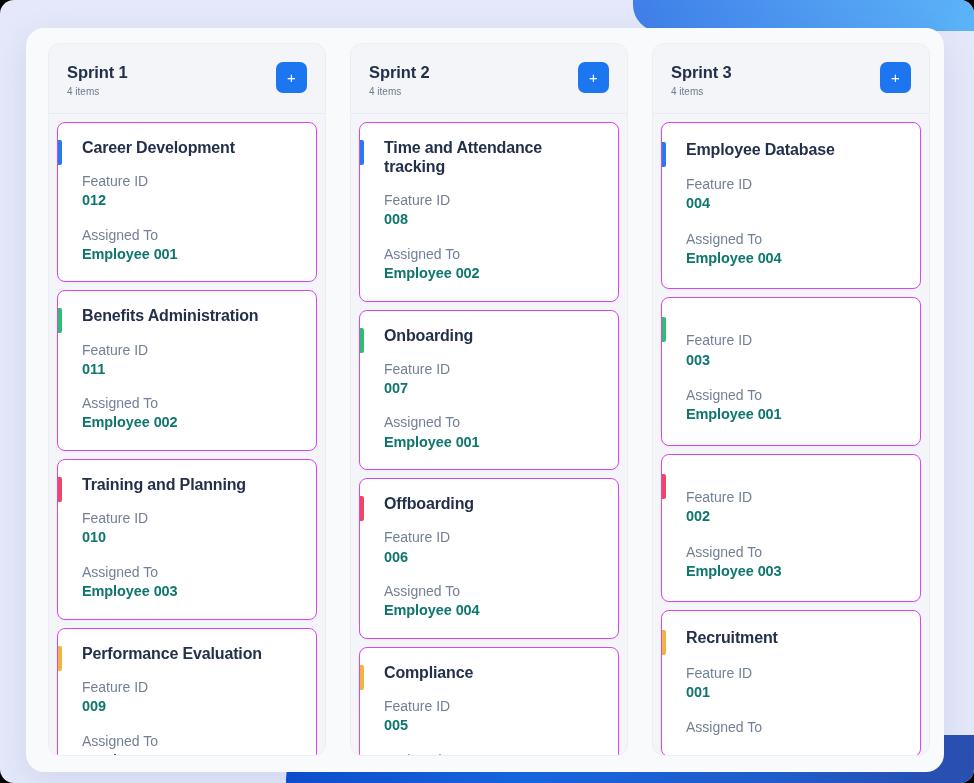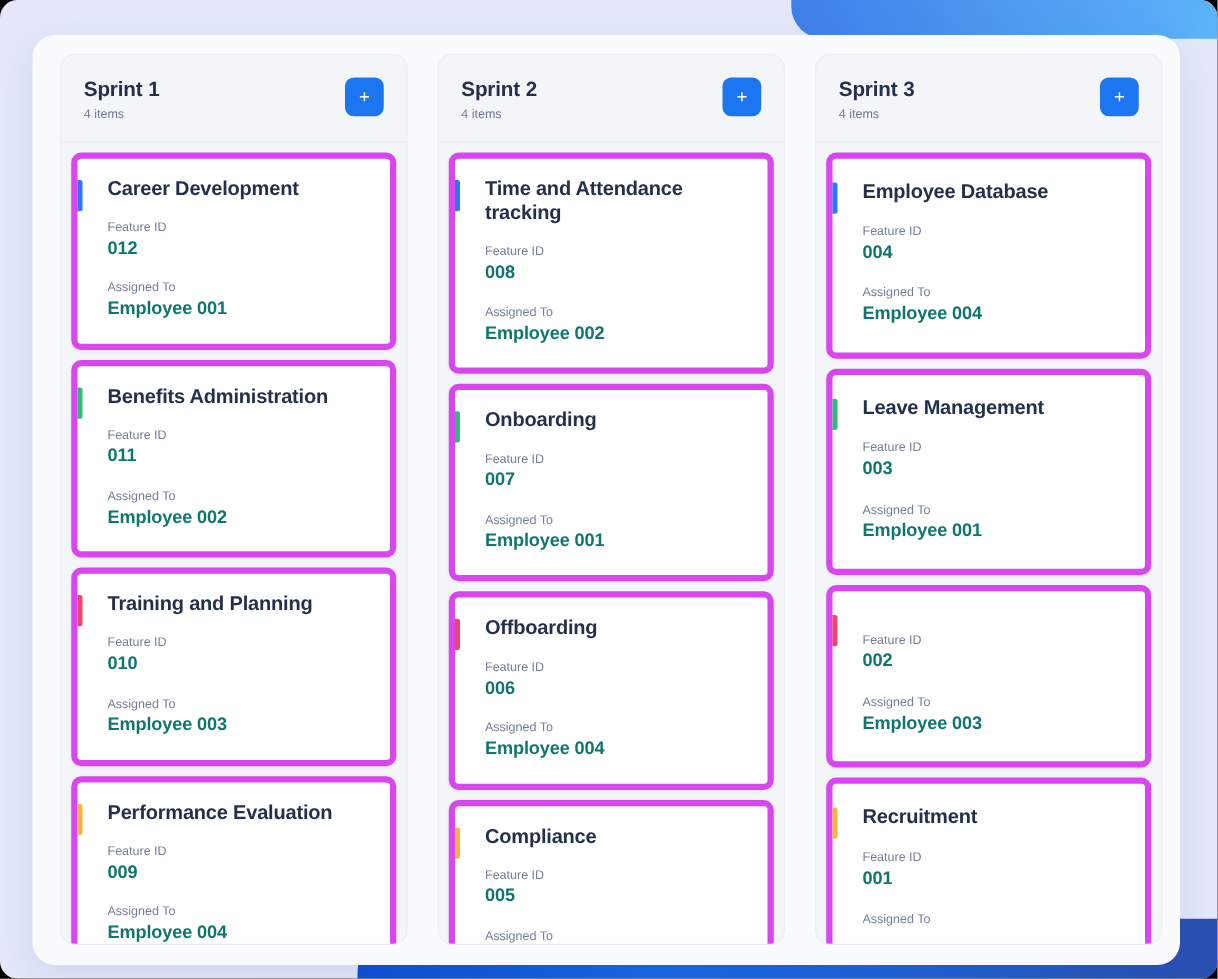--- a/index.html
+++ b/index.html
@@ -118,21 +118,21 @@
     display: flex;
     flex-direction: column;
     gap: 8px;
     min-height: 0;
   }
 
   
   .task-card {
     position: relative;
     background: #FFFFFF;
-    border: 5px solid #d946ef;
+    border: 1px solid #d946ef;
     border-radius: 8px;
     padding: 15px 14px 17px 14px;
     box-shadow: 0 1px 2px rgba(30, 50, 100, 0.05);
   }
 
   .col-3 .task-card { padding-top: 17px; padding-bottom: 20px; }
 
   .accent-bar {
     position: absolute;
     left: 0;
@@ -150,21 +150,21 @@
     color: #23304B;
     letter-spacing: -0.15px;
     line-height: 1.2;
     padding-left: 10px;
   }
 
   .field-group { margin-top: 15px; padding-left: 10px; }
   .col-3 .field-group { margin-top: 16px; }
 
   .field-label {
-    font-size: 10px;
+    font-size: 14px;
     color: #737F96;
     line-height: 1.3;
   }
 
   .field-value {
     font-size: 14.5px;
     font-weight: bold;
     color: #0f766e;
     line-height: 1.35;
     margin-top: 1px;
@@ -314,21 +314,20 @@
         <div class="field-label">Feature ID</div>
         <div class="field-value">004</div>
       </div>
       <div class="field-group">
         <div class="field-label">Assigned To</div>
         <div class="field-value">Employee 004</div>
       </div>
     </div>
         <div class="task-card">
       <span class="accent-bar" style="background: rgb(46, 189, 115);"></span>
-      <div class="card-title">Leave Management</div>
       <div class="field-group">
         <div class="field-label">Feature ID</div>
         <div class="field-value">003</div>
       </div>
       <div class="field-group">
         <div class="field-label">Assigned To</div>
         <div class="field-value">Employee 001</div>
       </div>
     </div>
         <div class="task-card">

